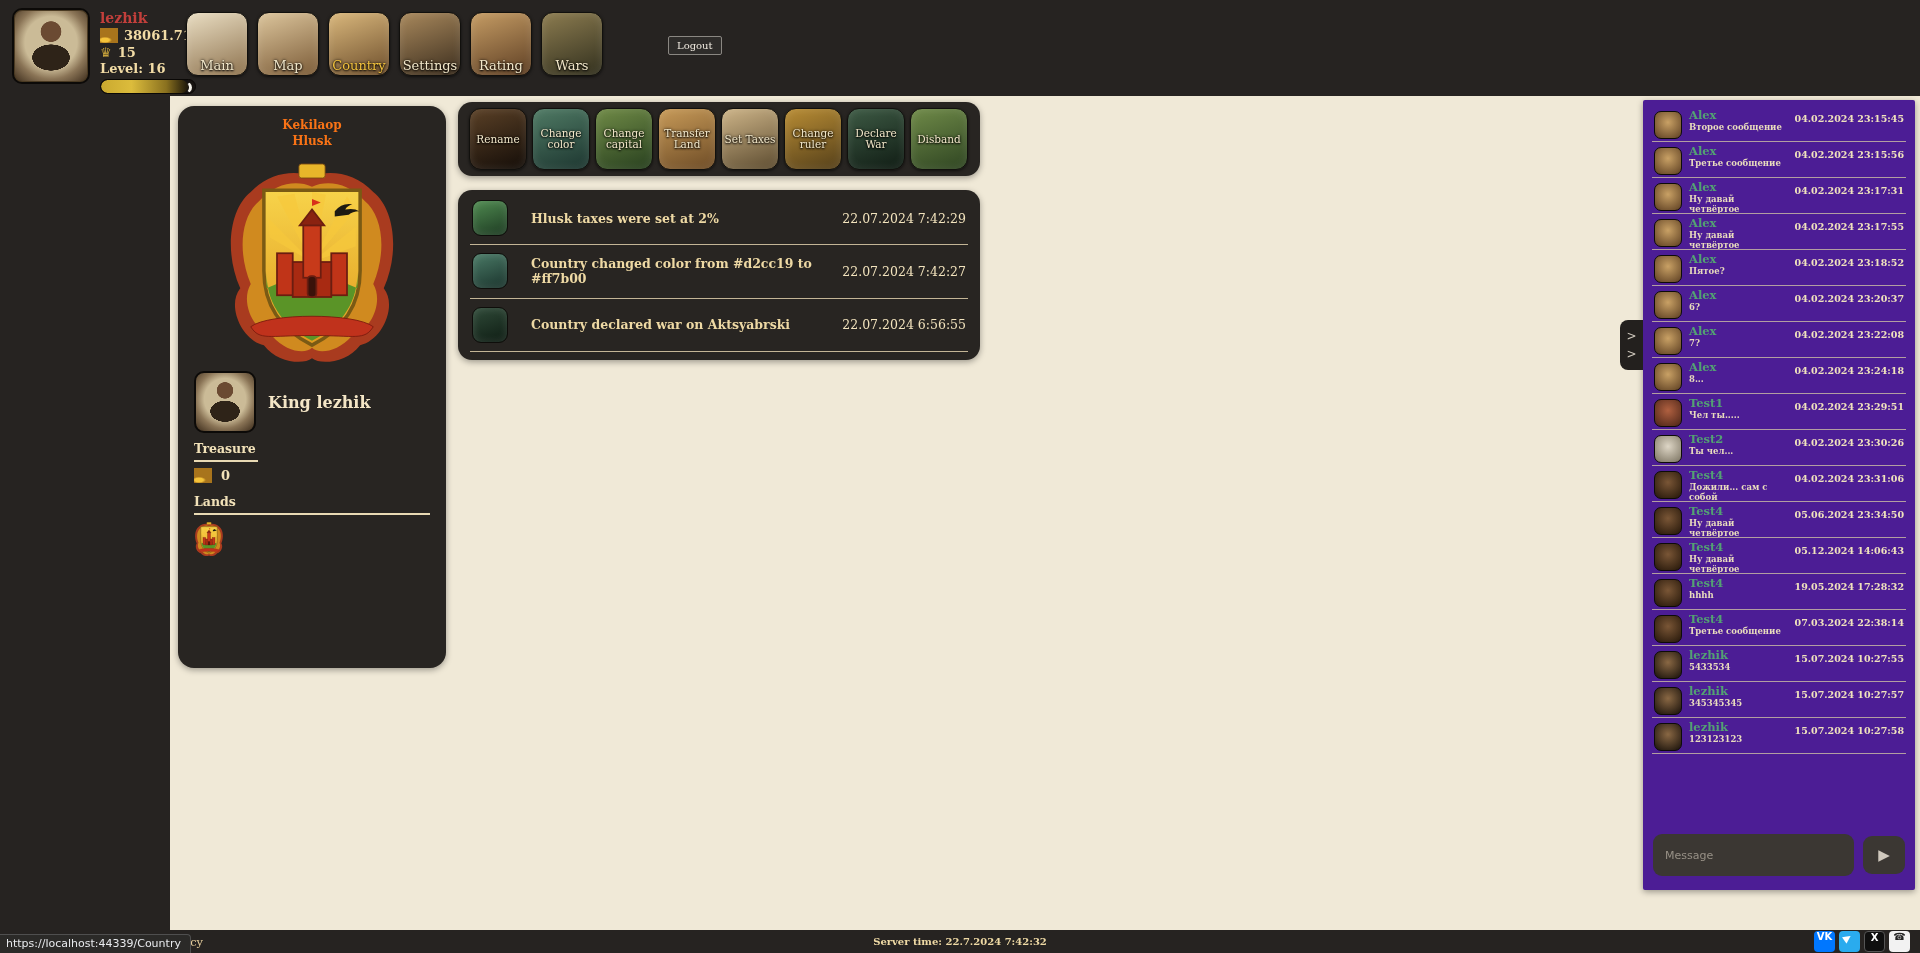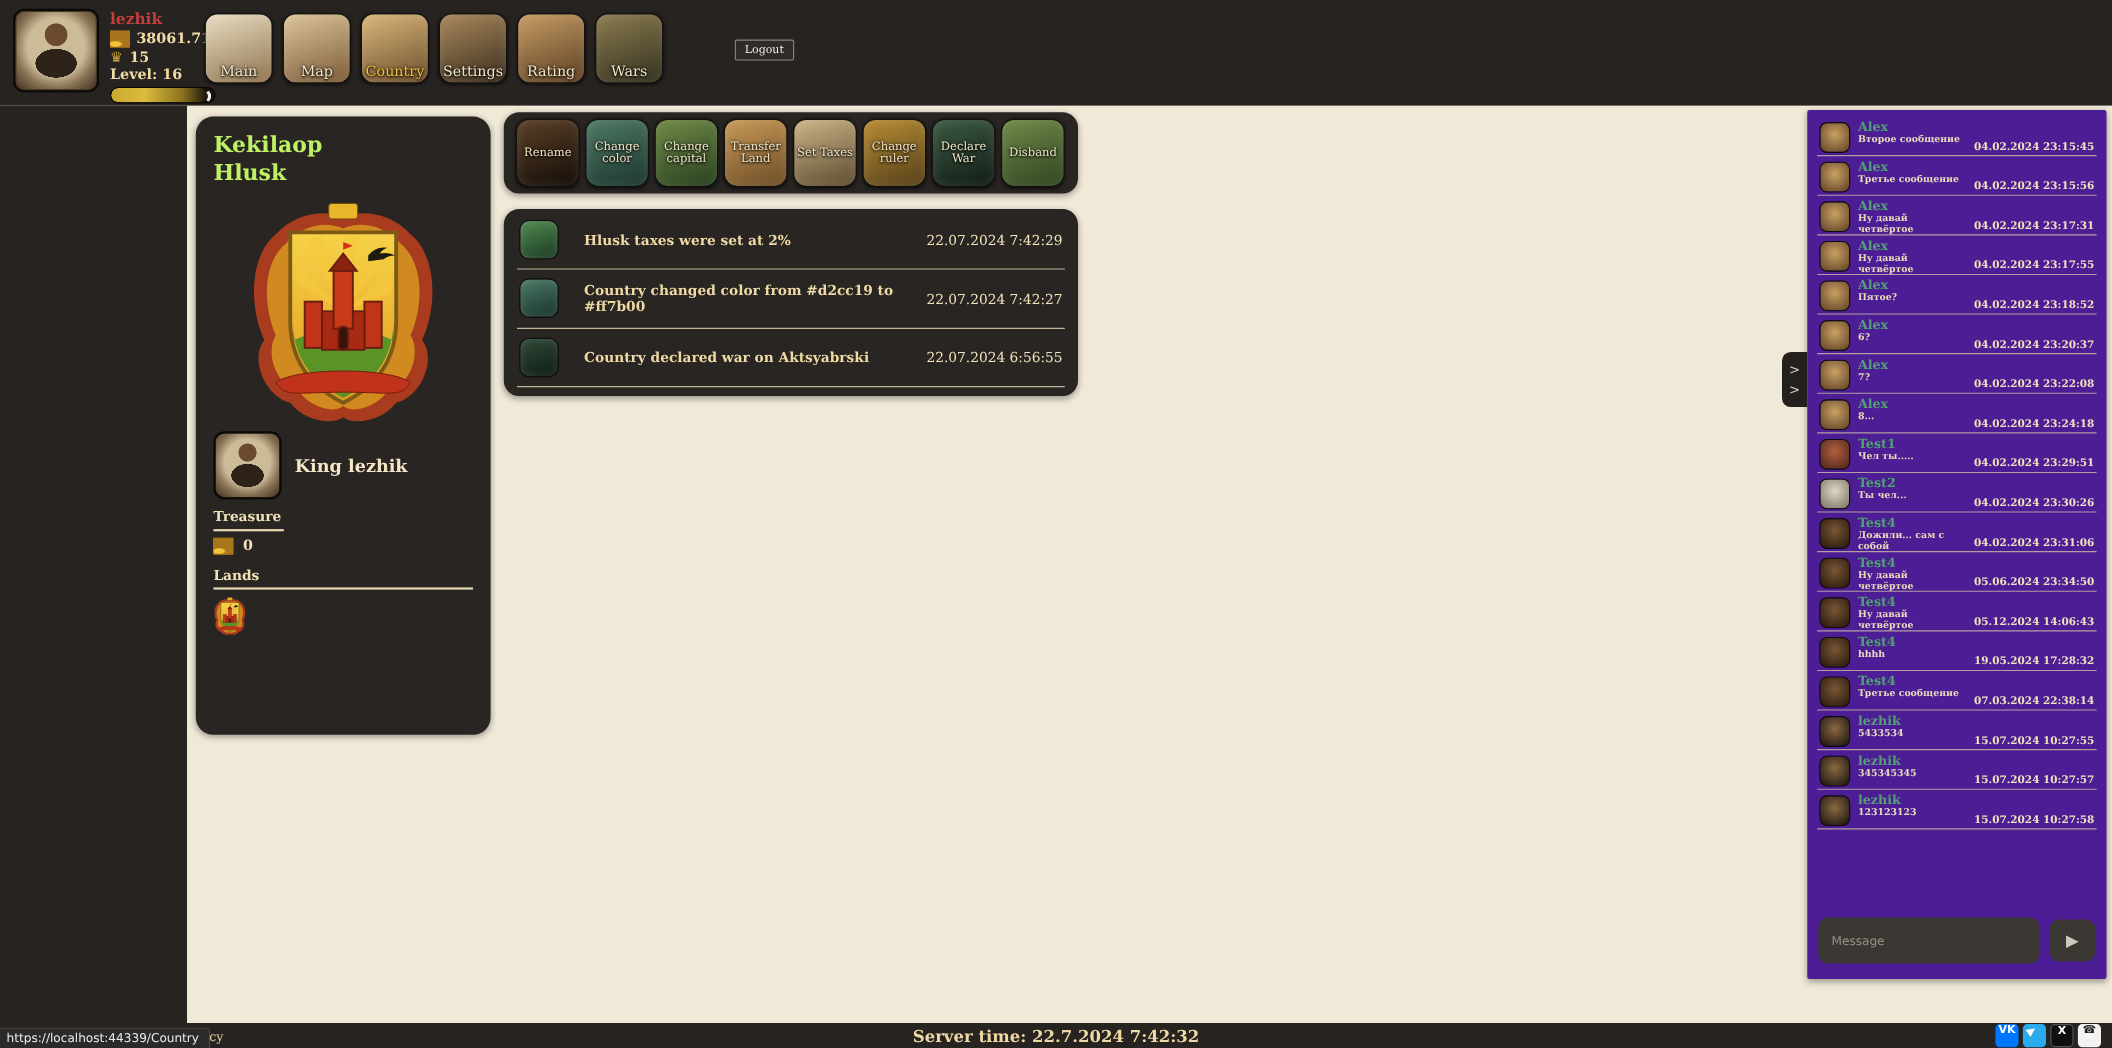--- a/index.html
+++ b/index.html
@@ -27,21 +27,21 @@
   .xpfill{position:absolute;left:0;top:0;bottom:0;border-radius:8px;background:linear-gradient(90deg,#caa92f,#dcbc3c 35%,#8a711f 75%,#241d0c 98%)}
   .xpbar::after{content:"";position:absolute;right:3px;top:1px;width:9px;height:9px;border:2px solid rgba(0,0,0,0);border-right:3px solid #f5f2ea;border-radius:50%}
   nav#nav{position:absolute;left:186px;top:12px;display:flex;gap:9px}
   .tile{width:62px;height:64px;border-radius:12px;border:1px solid #11100d;position:relative;display:flex;align-items:flex-end;justify-content:center;box-shadow:0 1px 3px rgba(0,0,0,.6), inset 0 0 10px rgba(255,255,255,.12);cursor:pointer;box-sizing:border-box}
   .tile .tl{font-size:13px;color:#f2e7c9;text-shadow:0 1px 2px #000,0 0 3px #000;margin-bottom:3px;text-align:center;line-height:1.02;padding:0 1px}
   .nav-tile.active .tl{color:#f2c23d}
   .logout{position:absolute;left:668px;top:36px;height:19px;background:#2e2c2a;border:1px solid #8a8782;color:#efe9df;font-size:10px;font-family:"DejaVu Serif",serif;border-radius:2px;padding:0 8px;cursor:pointer}
   .left-strip{position:absolute;left:0;top:96px;width:170px;height:857px;background:#262321}
   
   .country-panel{position:absolute;left:178px;top:106px;width:268px;height:562px;background:#282522;border-radius:16px;box-shadow:0 2px 6px rgba(0,0,0,.35);padding:12px 16px;box-sizing:border-box;color:#f0e0ba}
-  .cp-title{text-align:left;font-weight:bold;font-size:20px;color:#bef264;line-height:1.3}
+  .cp-title{text-align:center;font-weight:bold;font-size:12px;color:#f97316;line-height:1.3}
   .coat{display:block;margin:8px auto 2px;width:198px;height:210px}
   .king-row{display:flex;align-items:center;gap:12px;margin:4px 0 8px}
   .avatar.king{width:58px;height:58px;border-radius:10px;border:2px solid #0c0a08}
   .king-label{font-size:16px;font-weight:bold;color:#f4e6c6}
   .cols{display:flex;justify-content:space-between}
   .col.people{width:148px}
   .col.treasure{width:64px}
   .col-h,.lands-h{font-weight:bold;font-size:12.5px;border-bottom:2px solid #e9dab4;padding-bottom:4px;margin-bottom:6px;color:#f1e1b8}
   .res-row{display:flex;align-items:center;gap:9px;margin:3px 0;font-weight:bold;font-size:13px;color:#f2e2b8}
   .person-icon{width:20px;height:26px;position:relative;flex:none}
@@ -63,31 +63,31 @@
   .event-text{font-weight:bold;font-size:12.5px;color:#eed9a4;flex:1}
   .event-time{font-size:12.5px;color:#f2e3bd}
   
   .chat{position:absolute;left:1643px;top:100px;width:272px;height:790px;background:#4c1d95;border-radius:2px;box-sizing:border-box;padding:6px 9px;box-shadow:0 2px 6px rgba(0,0,0,.35)}
   .chat-msgs{display:flex;flex-direction:column}
   .msg{display:flex;gap:7px;align-items:flex-start;padding:3px 2px 2px;border-bottom:1px solid rgba(214,201,166,.75);height:36px;box-sizing:border-box;overflow:hidden}
   .msg .av{width:26px;height:26px;border-radius:7px;border:1px solid #0d0b09;flex:none;margin-top:2px}
   .msg .mid{flex:1;min-width:0}
   .msg .nm{color:#53a173;font-weight:bold;font-size:11.5px;line-height:1.15;cursor:pointer}
   .msg .tx{color:#e9dcbd;font-size:8.5px;line-height:1.2;font-weight:bold}
-  .msg .tm{color:#f0e2bd;font-size:9.5px;white-space:nowrap;margin-top:19px;font-weight:bold}
+  .msg .tm{color:#f0e2bd;font-size:9.5px;white-space:nowrap;margin-top:4px;font-weight:bold}
   .chat-input{position:absolute;left:10px;right:10px;bottom:14px;display:flex;gap:9px;align-items:center}
   .chat-input input{flex:1;height:42px;background:#3b3733;border:none;border-radius:9px;color:#d8d0c0;padding:0 12px;font-family:"DejaVu Sans",sans-serif;font-size:11px;outline:none}
   .chat-input input::placeholder{color:#979086}
   .send{width:42px;height:38px;background:#3b3733;border:none;border-radius:9px;color:#cfc8bd;font-size:15px;cursor:pointer;display:flex;align-items:center;justify-content:center;font-family:"DejaVu Sans",sans-serif}
   .chat-tab{position:absolute;left:1620px;top:320px;width:23px;height:50px;background:#23201e;border-radius:8px 0 0 8px;display:flex;flex-direction:column;align-items:center;justify-content:center;gap:4px;color:#cfc8bd;font-size:12px;cursor:pointer;font-family:"DejaVu Sans",sans-serif}
   
   footer{position:absolute;left:0;bottom:0;width:1920px;height:23px;background:#262321;color:#e7cf9d;z-index:6;display:flex;align-items:center}
   .copy{margin-left:20px;font-size:11.5px;display:flex;gap:5px;align-items:center}
   .copy a{color:#e7cf9d;cursor:pointer;text-decoration:none}
-  .server-time{position:absolute;left:50%;transform:translateX(-50%);font-weight:bold;font-size:15px;color:#eed9a4}
+  .server-time{position:absolute;left:50%;transform:translateX(-50%);font-weight:bold;font-size:10px;color:#eed9a4}
   .social{position:absolute;right:10px;top:1px;display:flex;gap:4px}
   .social a{width:21px;height:21px;border-radius:4px;display:flex;justify-content:center;font-family:"DejaVu Sans",sans-serif;font-weight:bold;font-size:10px;cursor:pointer;text-decoration:none;box-sizing:border-box}
   .status-bubble{position:absolute;left:0;bottom:0;background:#2b2a28;color:#e8eaed;font-family:"DejaVu Sans",sans-serif;font-size:11px;padding:2px 9px 3px 6px;border:1px solid #4f4f4f;border-left:none;border-bottom:none;border-radius:0 4px 0 0;z-index:9}
 </style>
 </head>
 <body>
 
 <svg width="0" height="0" style="position:absolute">
   <defs>
     <linearGradient id="gGold" x1="0" y1="0" x2="0" y2="1">

